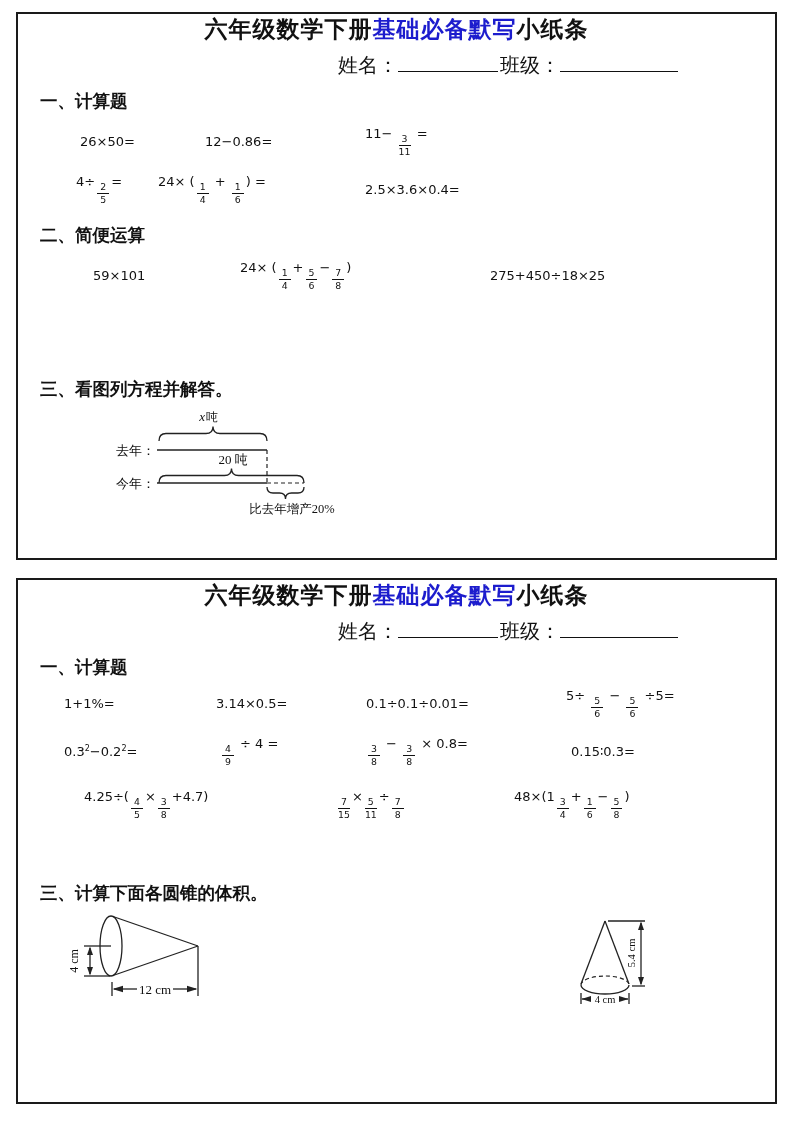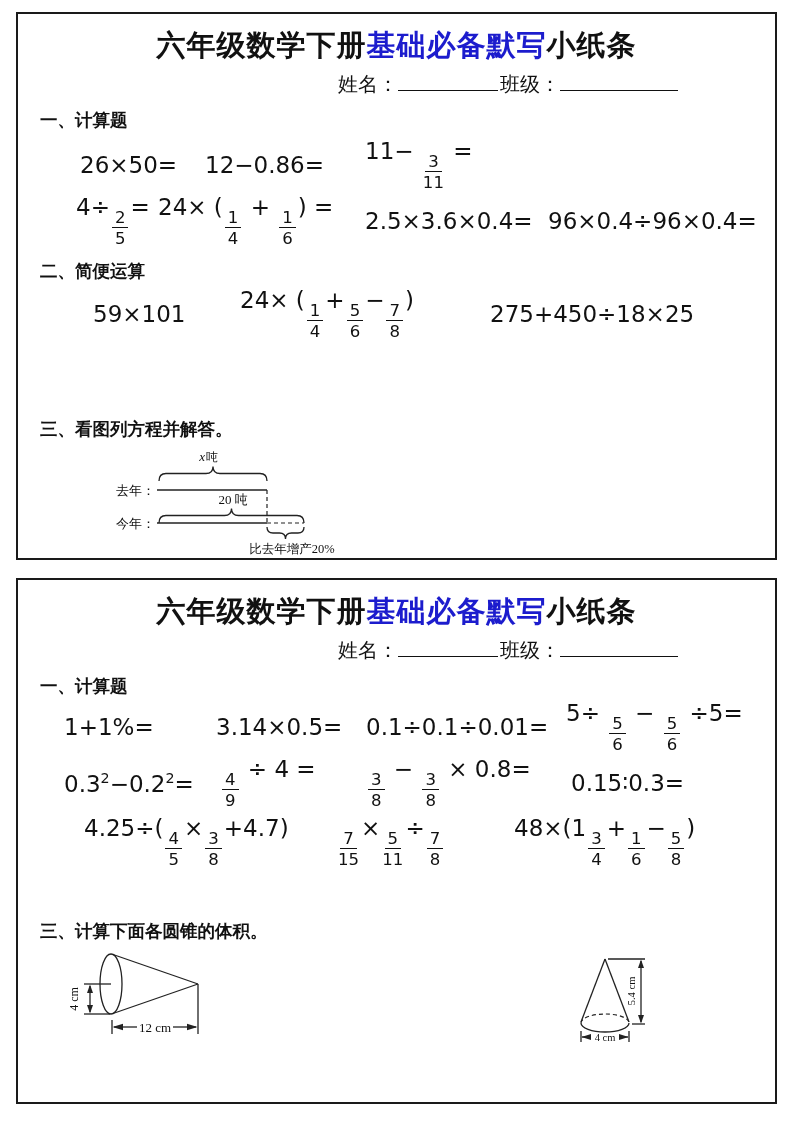--- a/index.html
+++ b/index.html
@@ -1,25 +1,25 @@
 <!DOCTYPE html>
 <html><head>
 <meta charset="utf-8">
 <style>
   html,body{margin:0;padding:0;background:#fff;}
   body{width:793px;height:1122px;font-family:"DejaVu Sans",sans-serif;color:#111;position:relative;}
   .page{box-sizing:border-box;border:2.5px solid #1a1a1a;margin:12px 16px 0 16px;height:548px;overflow:hidden;background:#fff;}
   .page.second{margin-top:18px;height:526px;}
-  .title{text-align:center;font-size:29px;font-weight:bold;margin-top:14px;letter-spacing:1px;line-height:1.2;white-space:nowrap;}
+  .title{text-align:center;font-size:23px;font-weight:bold;margin-top:2px;letter-spacing:1px;line-height:1.2;white-space:nowrap;}
   .name-line{font-family:"Liberation Serif","DejaVu Serif",serif;font-size:20px;margin:8px 0 0 320px;white-space:nowrap;}
   .blank{display:inline-block;border-bottom:1.6px solid #111;height:19px;vertical-align:baseline;}
   .blank.bn{width:100px;margin-right:2px;}
   .blank.bc{width:118px;}
   .heading{font-weight:bold;font-size:17.5px;margin:10px 0 0 22px;}
-  .prow{display:grid;align-items:center;font-size:23px;min-height:46px;margin-top:2px;}
+  .prow{display:grid;align-items:center;font-size:13px;min-height:46px;margin-top:2px;}
   .p1r1{padding-left:62px;grid-template-columns:125px 160px 185px 1fr;margin-top:6px;}
   .p1r2{padding-left:58px;grid-template-columns:82px 207px 183px 1fr;}
   .p1r3{padding-left:75px;grid-template-columns:147px 250px 1fr;margin-top:4px;min-height:50px;}
   .p2r1{padding-left:46px;grid-template-columns:152px 150px 200px 1fr;}
   .p2r2{padding-left:46px;grid-template-columns:156px 146px 205px 1fr;}
   .p2r3{padding-left:66px;grid-template-columns:252px 178px 1fr;margin-top:4px;min-height:52px;}
   .h3a{margin-top:76px;}
   .h3b{margin-top:50px;}
   .frac{display:inline-flex;flex-direction:column;align-items:center;vertical-align:-0.5em;line-height:1.15;font-size:0.72em;margin:0 2px;text-align:center;}
   .frac .fn{border-bottom:1.4px solid #111;padding:0 3px 0px;}
@@ -58,21 +58,20 @@
           <span class="fd">5</span>
         </span>=</span>
     <span>24× (<span class="frac">
           <span class="fn">1</span>
           <span class="fd">4</span>
         </span> + <span class="frac">
           <span class="fn">1</span>
           <span class="fd">6</span>
         </span>) =</span>
     <span>2.5×3.6×0.4=</span>
-    <span>96×0.4÷96×0.4=</span>
   </div>
 
   <div class="heading">二、简便运算</div>
   <div class="prow p1r3">
     <span>59×101</span>
     <span>24× (<span class="frac">
           <span class="fn">1</span>
           <span class="fd">4</span>
         </span>+<span class="frac">
           <span class="fn">5</span>

